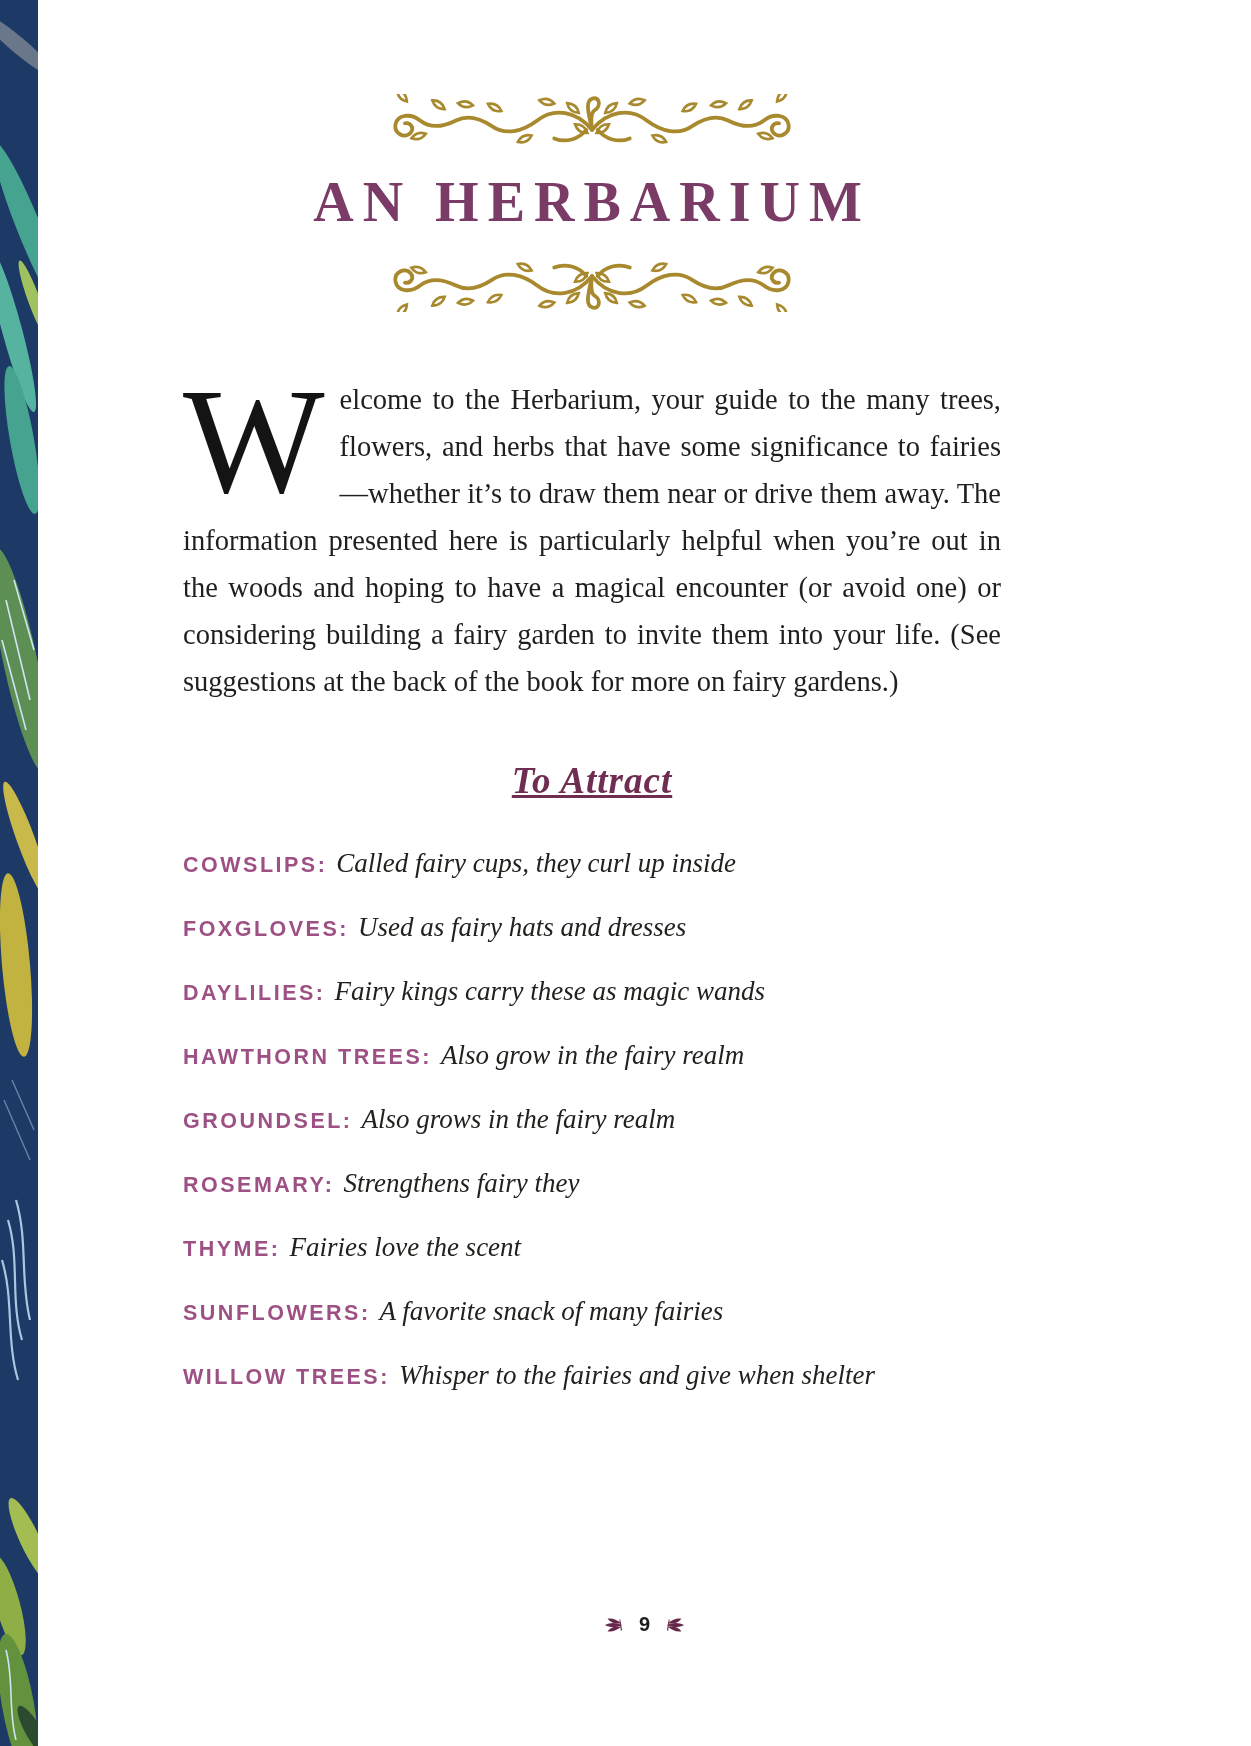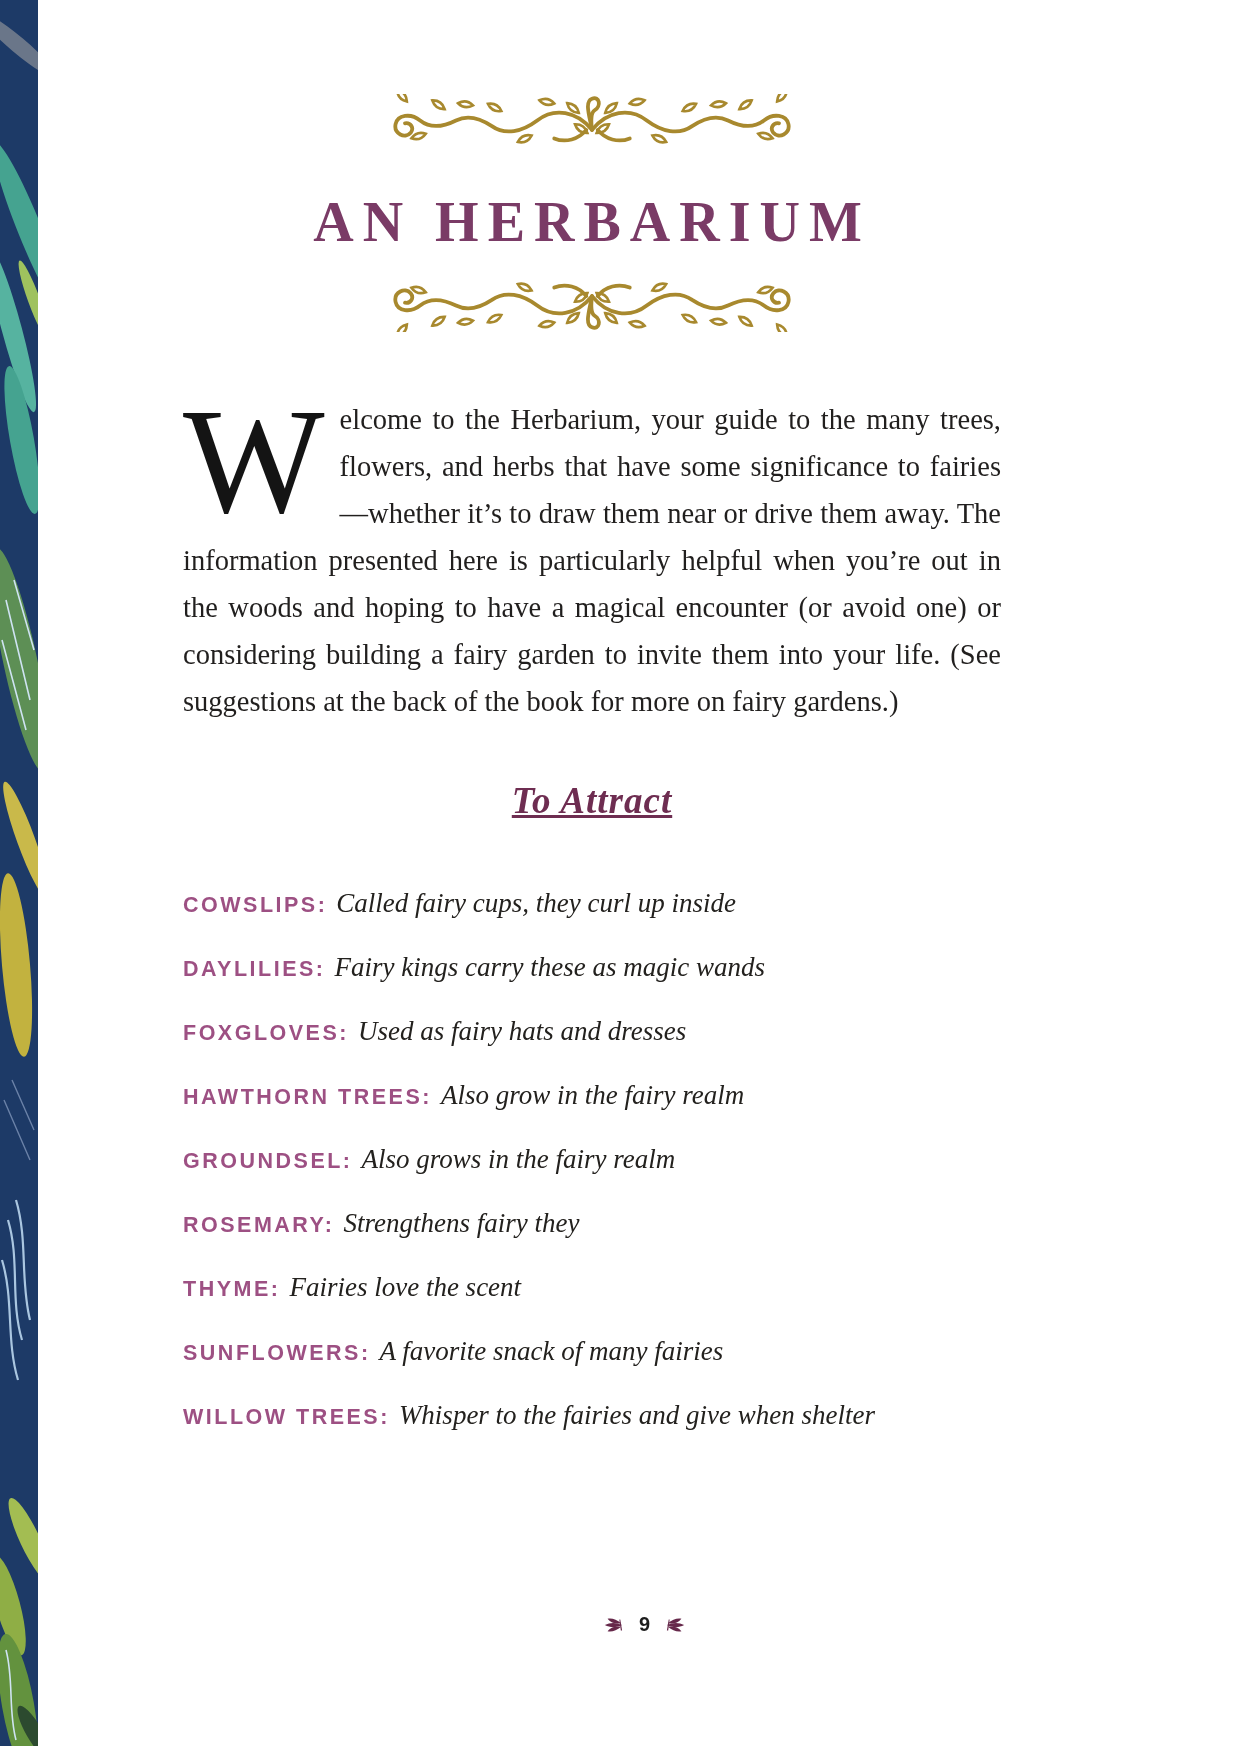--- a/index.html
+++ b/index.html
@@ -16,40 +16,40 @@
     font-family:"Liberation Serif", serif; color:var(--ink);
   }
   .edge-art{position:absolute; left:0; top:0; width:38px; height:1746px; display:block;}
   .content{position:absolute; left:183px; top:0; width:818px;}
 
   .header{ text-align:center; padding-top:94px; }
   .ornament{display:block; margin:0 auto; width:458px; height:68px;}
   .ornament.flip{transform:scaleY(-1);}
   .ornament *{stroke:var(--gold); fill:none; stroke-linecap:round;}
   .page-title{
-    margin:28px 0 10px; font-weight:700; color:var(--plum);
+    margin:8px 0 10px; font-weight:700; color:var(--plum);
     font-size:56px; line-height:64px; letter-spacing:9px;
   }
   .page-title span{display:block;}
 
   .intro{
     margin:64px 0 0; font-size:28.5px; line-height:47px;
     text-align:justify; color:var(--ink);
   }
   .dropcap{
     float:left; font-size:150px; line-height:0.78;
     margin:7px 15px 0 0; color:#141414; font-weight:400;
   }
 
   .attract-heading{
     margin:54px 0 0; text-align:center;
     font-size:37px; font-style:italic; font-weight:700;
     color:var(--heading-plum); letter-spacing:1px;text-decoration:underline;
   }
-  .entry-list{ list-style:none; margin:58px 0 0; padding:0; }
+  .entry-list{ list-style:none; margin:38px 0 0; padding:0; }
   .entry-list li{ margin:0 0 14px; line-height:46px; }
   .entry-label{
     font-family:"Liberation Sans", sans-serif; font-weight:700;
     font-size:21.5px; letter-spacing:2.5px; color:var(--label-plum);
   }
   .entry-desc{ font-style:italic; font-size:27px; color:#23211e; margin-left:9px; }
 
   .folio{
     position:absolute; left:38px; right:0; top:1612px;
     text-align:center; font-family:"Liberation Sans", sans-serif;
@@ -126,22 +126,22 @@
     </div>
 
     <p class="intro">
       <span class="dropcap">W</span><span>elcome to the Herbarium, your guide to the many trees, flowers, and herbs that have some significance to fairies—whether it’s to draw them near or drive them away. The information presented here is particularly helpful when you’re out in the woods and hoping to have a magical encounter (or avoid one) or considering building a fairy garden to invite them into your life. (See suggestions at the back of the book for more on fairy gardens.)</span>
     </p>
 
     <h2 class="attract-heading">To Attract</h2>
 
     <ul class="entry-list">
       <li><span class="entry-label">COWSLIPS:</span><span class="entry-desc">Called fairy cups, they curl up inside</span></li>
+      <li><span class="entry-label">FOXGLOVES:</span><span class="entry-desc">Used as fairy hats and dresses</span></li>
       <li><span class="entry-label">DAYLILIES:</span><span class="entry-desc">Fairy kings carry these as magic wands</span></li>
-      <li><span class="entry-label">FOXGLOVES:</span><span class="entry-desc">Used as fairy hats and dresses</span></li>
       <li><span class="entry-label">HAWTHORN TREES:</span><span class="entry-desc">Also grow in the fairy realm</span></li>
       <li><span class="entry-label">GROUNDSEL:</span><span class="entry-desc">Also grows in the fairy realm</span></li>
       <li><span class="entry-label">ROSEMARY:</span><span class="entry-desc">Strengthens fairy they</span></li>
       <li><span class="entry-label">THYME:</span><span class="entry-desc">Fairies love the scent</span></li>
       <li><span class="entry-label">SUNFLOWERS:</span><span class="entry-desc">A favorite snack of many fairies</span></li>
       <li><span class="entry-label">WILLOW TREES:</span><span class="entry-desc">Whisper to the fairies and give when shelter</span></li>
     </ul>
   </div>
 
   <div class="folio">

